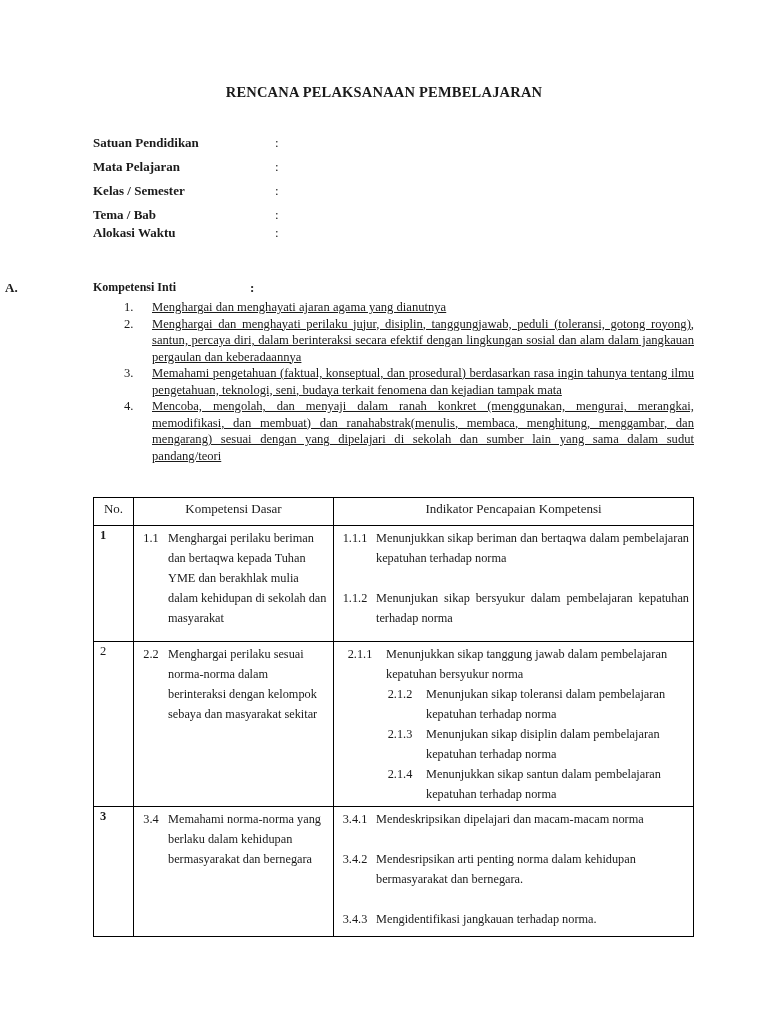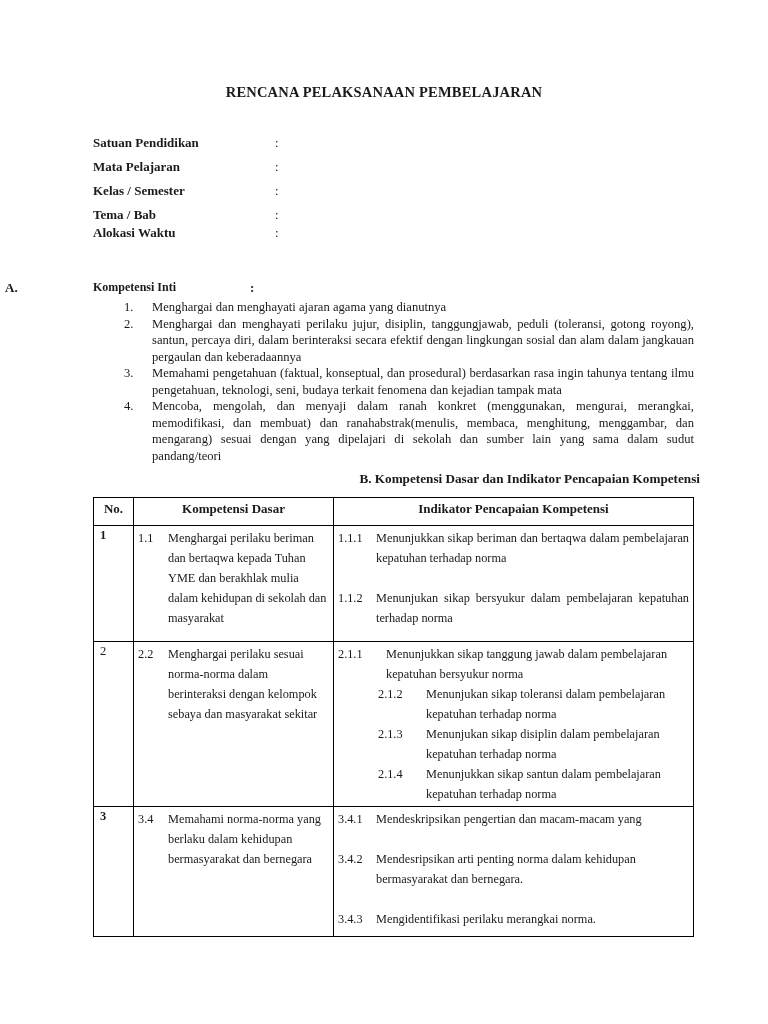--- a/index.html
+++ b/index.html
@@ -103,20 +103,21 @@
     margin-bottom: 0;
   }
   .ki-num {
     flex: 0 0 28px;
     width: 28px;
   }
   .ki-text {
     flex: 1 1 auto;
     text-align: justify;
     text-align-last: left;
+    text-decoration: underline;
   }
 
   
   .section-b-title {
     position: absolute;
     top: 463px;
     left: 0;
     width: 700px;
     text-align: right;
     font-weight: bold;
@@ -133,21 +134,21 @@
     table-layout: fixed;
     font-size: 12.3px;
   }
   .kd-table th, .kd-table td {
     border: 1px solid #000;
     vertical-align: top;
     padding: 2px 4px;
   }
   .kd-table thead th {
     text-align: center;
-    font-weight: bold;
+    font-weight: normal;
     font-size: 13px;
     padding: 3px 4px 4px;
     height: 20px;
   }
   .col-no   { width: 40px; }
   .col-kd   { width: 200px; }
   .col-ipk  { width: 360px; }
 
   td.cell-no {
     text-align: left;
@@ -157,20 +158,21 @@
   td.cell-no.bold { font-weight: bold; }
 
   .hang {
     display: flex;
     line-height: 20px;
   }
   .hang-num {
     flex: 0 0 auto;
     padding-right: 4px;
     white-space: nowrap;
+    text-align: center;
   }
   .hang-num.w26 { flex-basis: 26px; width: 26px; }
   .hang-num.w34 { flex-basis: 34px; width: 34px; }
   .hang-num.w44 { flex-basis: 44px; width: 44px; }
   .hang-body {
     flex: 1 1 auto;
   }
   .just {
     text-align: justify;
     text-align-last: left;
@@ -228,21 +230,20 @@
     <li class="ki-item">
       <span class="ki-num">3.</span>
       <span class="ki-text">Memahami pengetahuan (faktual, konseptual, dan prosedural) berdasarkan rasa ingin tahunya tentang ilmu pengetahuan, teknologi, seni, budaya terkait fenomena dan kejadian tampak mata</span>
     </li>
     <li class="ki-item">
       <span class="ki-num">4.</span>
       <span class="ki-text">Mencoba, mengolah, dan menyaji dalam ranah konkret (menggunakan, mengurai, merangkai, memodifikasi, dan membuat) dan ranahabstrak(menulis, membaca, menghitung, menggambar, dan mengarang) sesuai dengan yang dipelajari di sekolah dan sumber lain yang sama dalam sudut pandang/teori</span>
     </li>
   </ul>
 
-  <div class="section-b-title">B.  Kompetensi Dasar dan Indikator Pencapaian Kompetensi</div>
 
   <table class="kd-table">
     <colgroup>
       <col class="col-no">
       <col class="col-kd">
       <col class="col-ipk">
     </colgroup>
     <thead>
       <tr>
         <th>No.</th>
@@ -305,31 +306,31 @@
         <td class="cell-no bold">3</td>
         <td>
           <div class="hang">
             <span class="hang-num w26">3.4</span>
             <span class="hang-body">Memahami norma-norma yang berlaku dalam kehidupan bermasyarakat dan bernegara</span>
           </div>
         </td>
         <td>
           <div class="hang">
             <span class="hang-num w34">3.4.1</span>
-            <span class="hang-body">Mendeskripsikan pengertian dan macam-macam yang</span>
+            <span class="hang-body">Mendeskripsikan dipelajari dan macam-macam norma</span>
           </div>
           <div class="spacer-line"></div>
           <div class="hang">
             <span class="hang-num w34">3.4.2</span>
             <span class="hang-body">Mendesripsikan arti penting norma dalam kehidupan bermasyarakat dan   bernegara.</span>
           </div>
           <div class="spacer-line"></div>
           <div class="hang">
             <span class="hang-num w34">3.4.3</span>
-            <span class="hang-body">Mengidentifikasi perilaku merangkai norma.</span>
+            <span class="hang-body">Mengidentifikasi jangkauan terhadap norma.</span>
           </div>
         </td>
       </tr>
 
     </tbody>
   </table>
 
 </div>
 
 </body></html>

